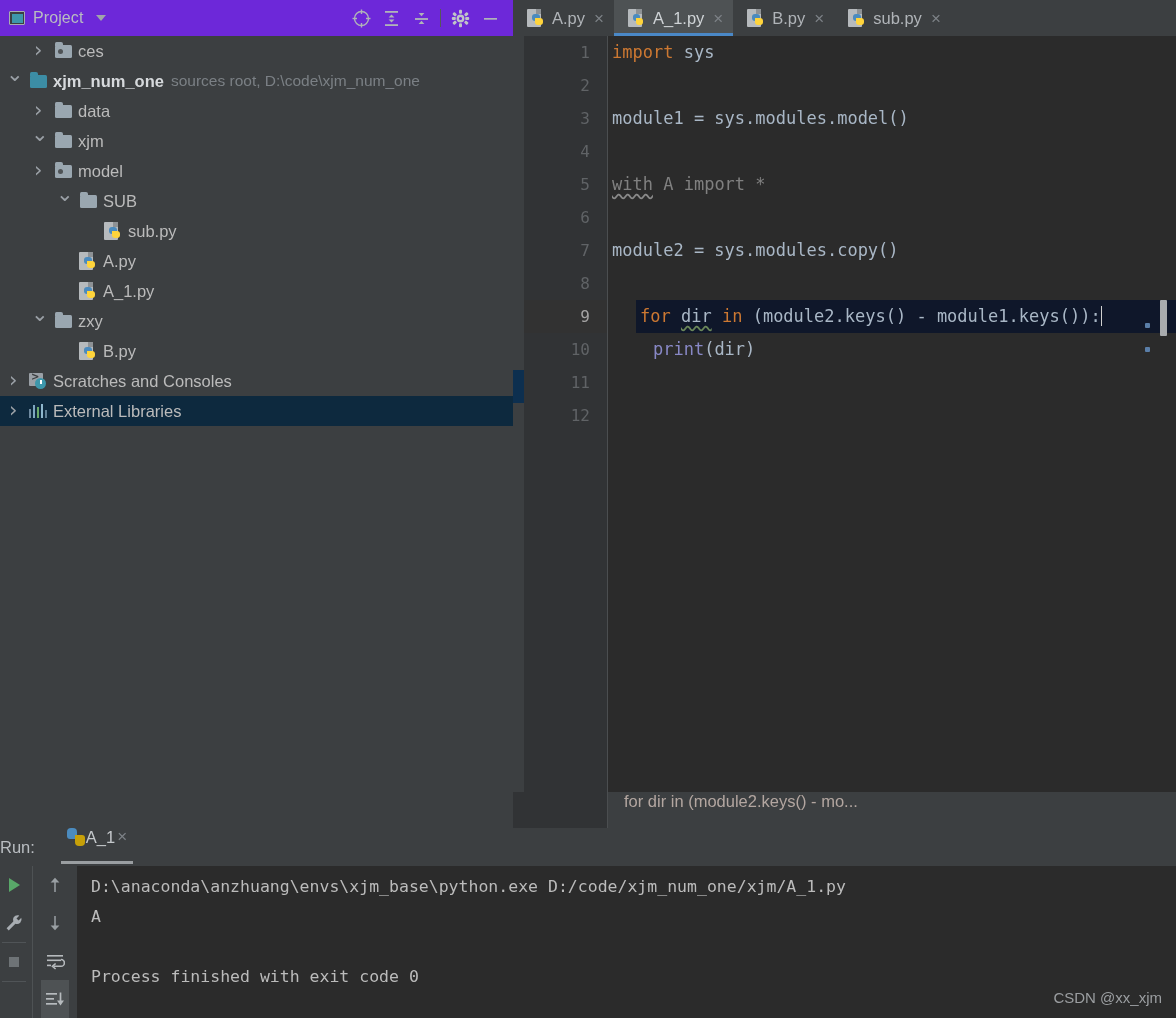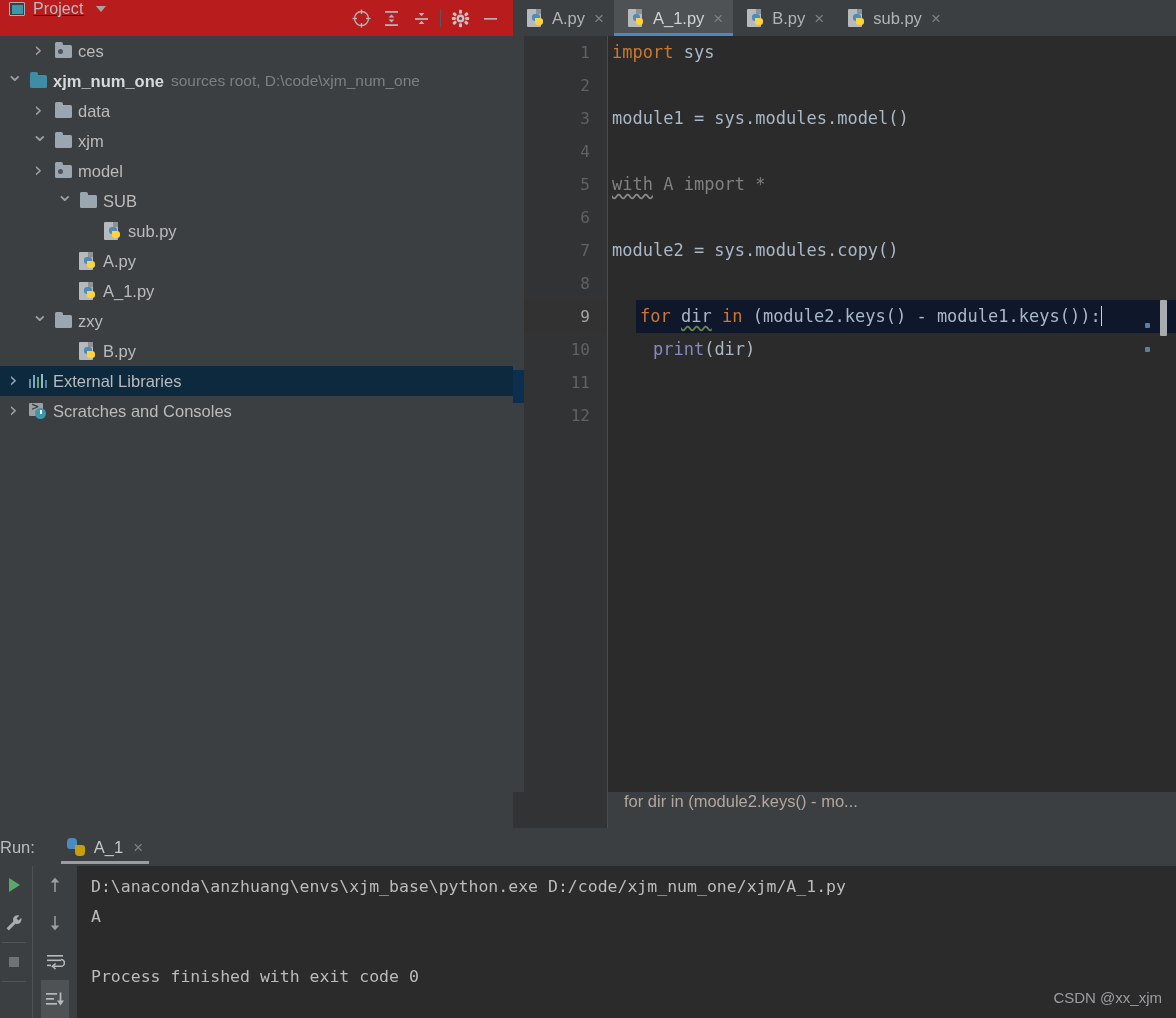--- a/index.html
+++ b/index.html
@@ -17,22 +17,22 @@
 
   
   #project-panel {
     position: absolute; left: 0; top: 0;
     width: 513px; height: 828px;
     background: #3c3f41;
   }
   #project-header {
     position: relative;
     height: 36px; width: 513px;
-    background: #b91c1c;
-    display: flex; align-items: flex-start; text-decoration: underline;
+    background: #6d28d9;
+    display: flex; align-items: center;
   }
   #project-header .ph-left {
     display: flex; align-items: center; gap: 8px;
     padding-left: 9px;
   }
   .win-icon {
     width: 16px; height: 14px;
     border: 1.6px solid #a8adb2;
     border-radius: 1px;
     background: #3c3f41;
@@ -252,21 +252,21 @@
 
   
   #run-panel {
     position:absolute; left:0; top:828px; width:1176px; height:190px;
     background:#3c3f41;
   }
   #run-head { position:relative; height:38px; display:flex; align-items:center; }
   #run-label { color:#b9bdc1; font-size:16.5px; padding-left:0px; }
   #run-tab {
     position:relative; margin-left:22px; height:38px;
-    display:flex; align-items:center; gap:8px; padding:0 10px;
+    display:flex; align-items:flex-start; gap:0; padding:0 10px;
   }
   #run-tab::after {
     content:""; position:absolute; left:4px; right:4px; bottom:2px;
     height:3px; background:#9a9ea1;
   }
   #run-tab .rt-label { color:#c4c8cb; font-size:16.5px; }
   .py-logo { position:relative; width:19px; height:19px; }
   .py-logo .b { position:absolute; left:0; top:0; width:10px; height:11px;
                 background:#4b8bbe; border-radius:4px 4px 0 3px; }
   .py-logo .y { position:absolute; left:8px; top:7px; width:10px; height:11px;
@@ -477,48 +477,48 @@
           <div class="ic">
             <span class="pyfile">
               <i class="sheet"></i>
               <i class="fold"></i>
               <i class="snake-b"></i>
               <i class="snake-y"></i>
             </span>
           </div>
           <span class="tree-label">B.py</span>
         </div>
+        <div class="tree-row">
+          <div style="width: 0px; flex: 0 0 0px;"></div>
+          <div class="tw">
+            <span class="chev closed"></span>
+          </div>
+          <div class="ic">
+            <span class="scratch">
+              <i class="pg"></i>
+              <i class="clk"></i>
+            </span>
+          </div>
+          <span class="tree-label">Scratches and Consoles</span>
+        </div>
         <div class="tree-row selected">
           <div style="width: 0px; flex: 0 0 0px;"></div>
           <div class="tw">
             <span class="chev closed"></span>
           </div>
           <div class="ic">
             <span class="libicon">
               <i style="height:9px;background:#6f8aa0"></i>
               <i style="height:13px;background:#7fa7c0"></i>
               <i style="height:11px;background:#6aa86a"></i>
               <i style="height:14px;background:#8fb7cd"></i>
               <i style="height:8px;background:#5f7f95"></i>
             </span>
           </div>
           <span class="tree-label">External Libraries</span>
-        </div>
-        <div class="tree-row">
-          <div style="width: 0px; flex: 0 0 0px;"></div>
-          <div class="tw">
-            <span class="chev closed"></span>
-          </div>
-          <div class="ic">
-            <span class="scratch">
-              <i class="pg"></i>
-              <i class="clk"></i>
-            </span>
-          </div>
-          <span class="tree-label">Scratches and Consoles</span>
         </div>
       </div>
   </div>
 
   <div id="editor-area">
     <div id="tabbar">
         <div class="etab">
           <span class="pyfile">
             <i class="sheet"></i>
             <i class="fold"></i>

